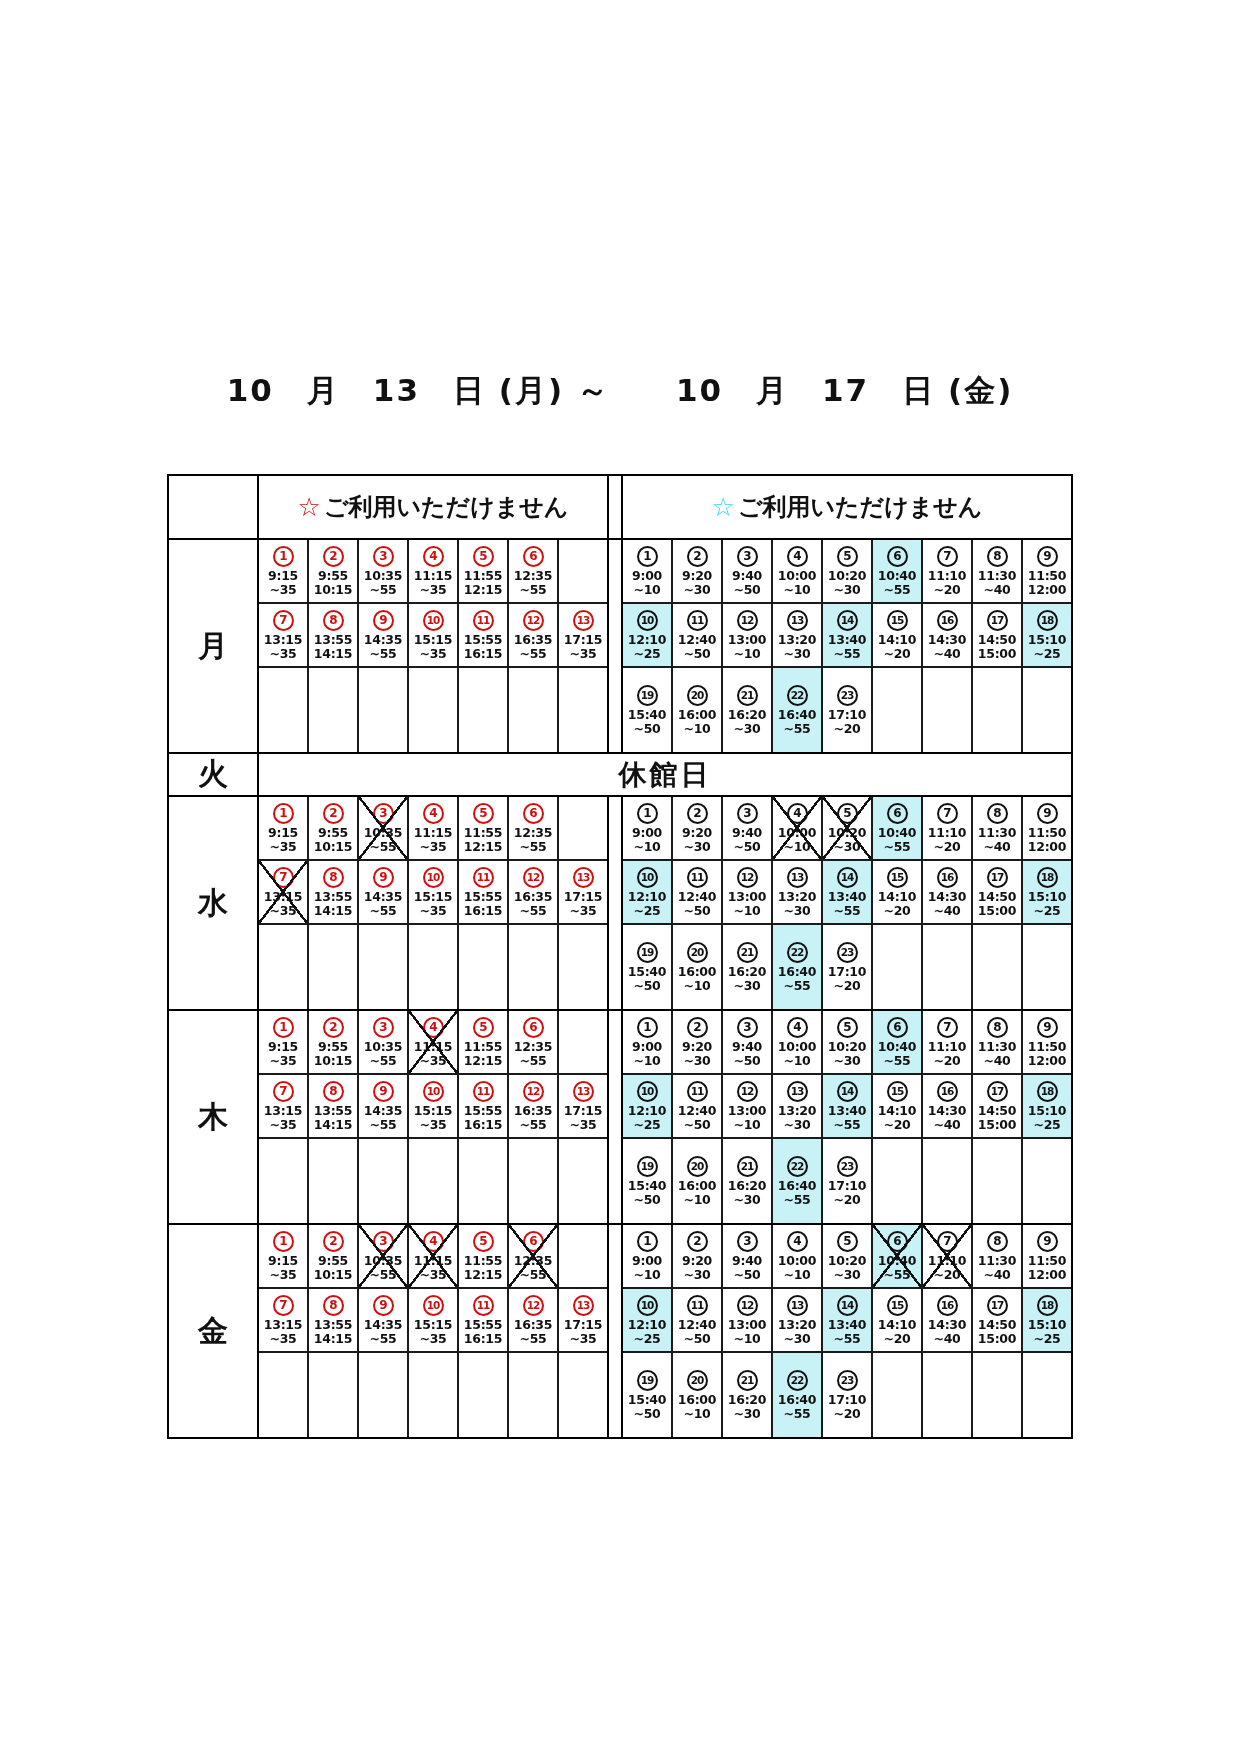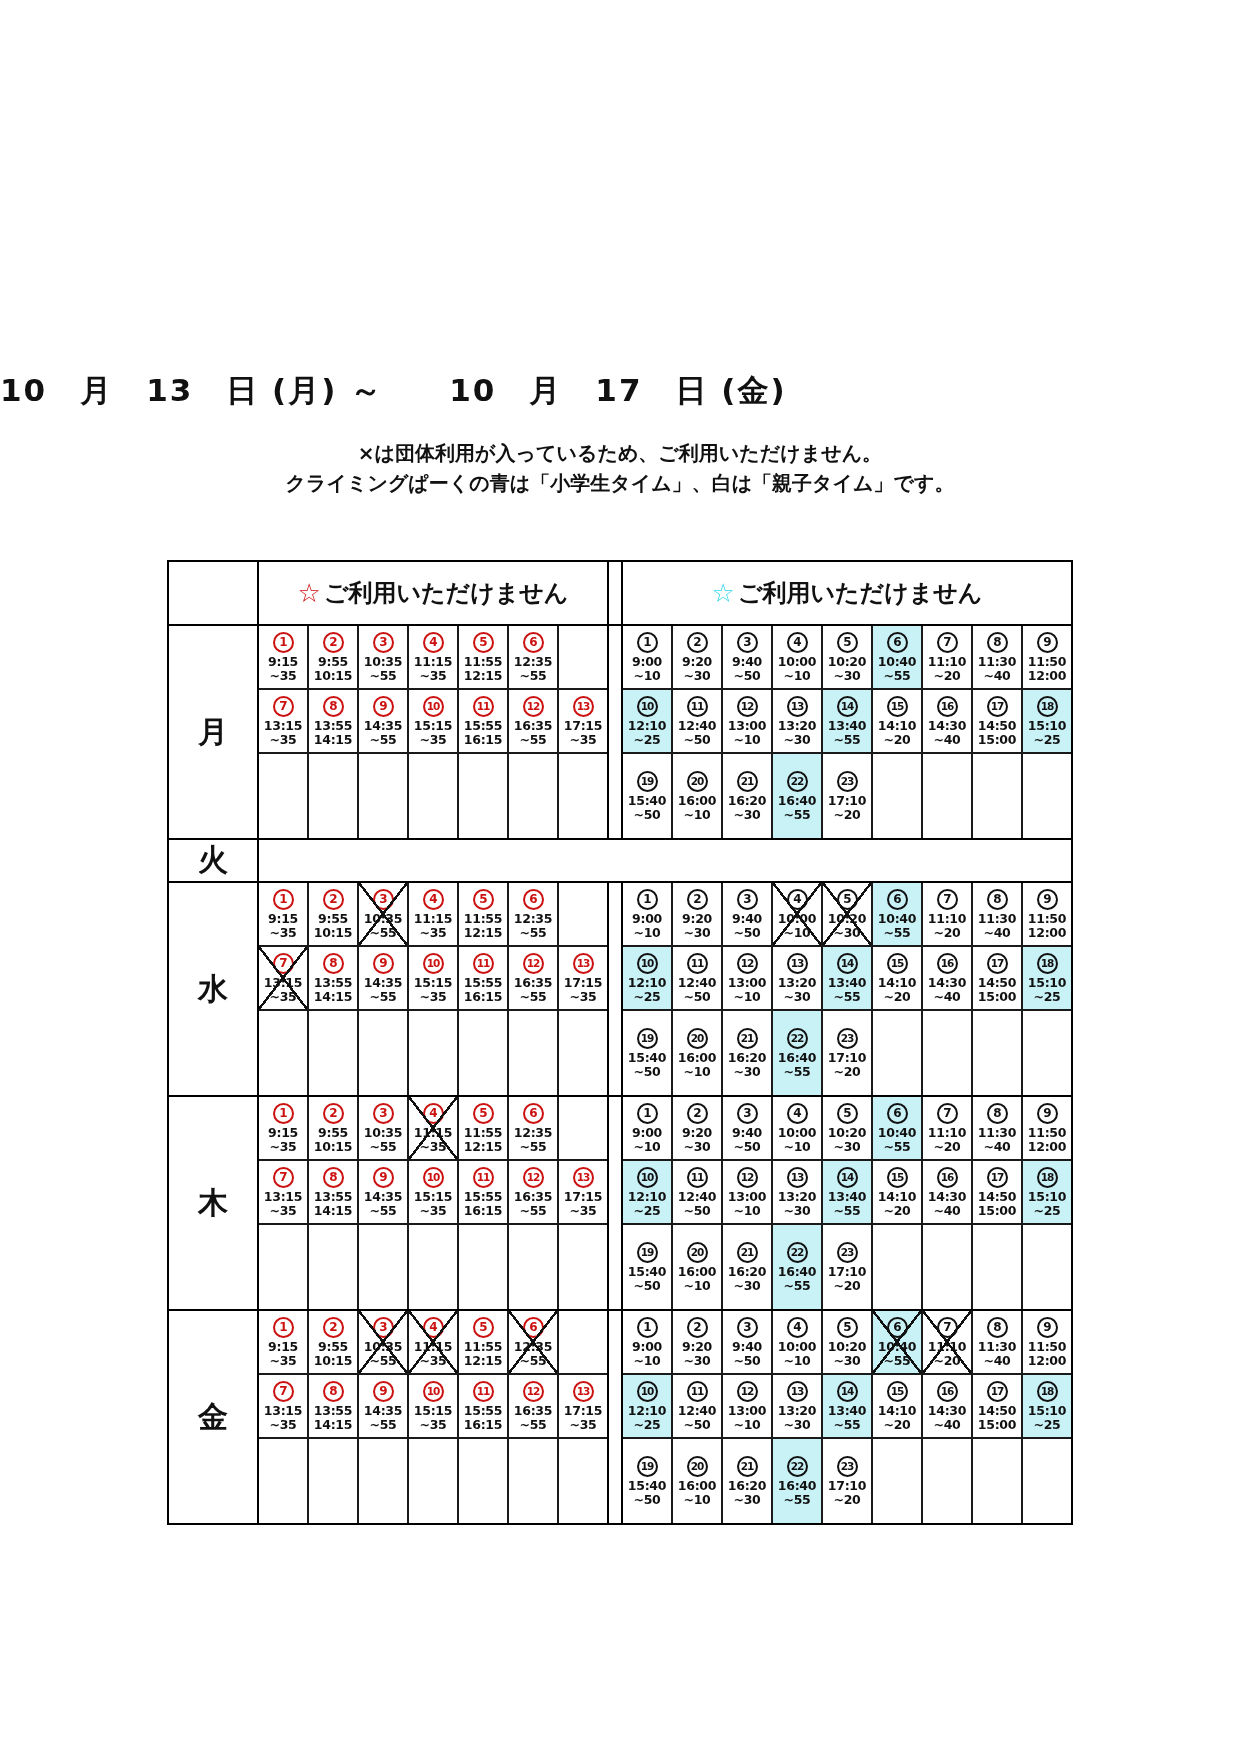--- a/index.html
+++ b/index.html
@@ -4,21 +4,21 @@
 <style>
   * { box-sizing: border-box; margin: 0; padding: 0; }
   html,body { background:#ffffff; }
   body {
     width: 1240px; height: 1754px; overflow: hidden;
     font-family: "DejaVu Sans", "Liberation Sans", sans-serif;
     color: #111;
   }
   .sheet { padding-top: 370px; }
   .title {
-    font-size: 31px; font-weight: bold;
+    text-align: center; font-size: 31px; font-weight: bold;
     letter-spacing: 2px; white-space: nowrap;
   }
   .notes { margin-top: 26px; text-align: center; font-size: 20px; font-weight: bold; line-height: 1.5; }
 
   .tbl {
     width: 906px; margin: 62px auto 0;
     border: 2px solid #000; background: #fff;
   }
   .head-row { display: flex; height: 64px; border-bottom: 2px solid #000; }
   .day-col {
@@ -70,24 +70,20 @@
     flex: 1; display: flex; align-items: center; justify-content: center;
     font-size: 28px; font-weight: bold; letter-spacing: 3px;
   }
 </style>
 </head>
 <body>
 
 <div class="sheet">
   <div class="title">10　月　13　日 (月) ～　　10　月　17　日 (金)</div>
 
-  <div class="notes">
-    <div>×は団体利用が入っているため、ご利用いただけません。</div>
-    <div>クライミングぱーくの青は「小学生タイム」、白は「親子タイム」です。</div>
-  </div>
 
   <div class="tbl">
     <div class="head-row">
       <div class="day-col"></div>
       <div class="sec-head ath">
         <span class="star red">☆</span>
         <span>ご利用いただけません</span>
       </div>
       <div class="divider"></div>
       <div class="sec-head clb">
@@ -291,20 +287,21 @@
               <div class="t">~20</div>
             </div>
             <div class="cell"></div>
             <div class="cell"></div>
             <div class="cell"></div>
             <div class="cell"></div>
           </div>
         </div>
         <div class="day-row">
           <div class="day-col">火</div>
+          <div class="closed-cell">休館日</div>
         </div>
         <div class="day-row">
           <div class="day-col">水</div>
           <div class="grid ath">
             <div class="cell red">
               <div class="circ">1</div>
               <div class="t">9:15</div>
               <div class="t">~35</div>
             </div>
             <div class="cell red">

